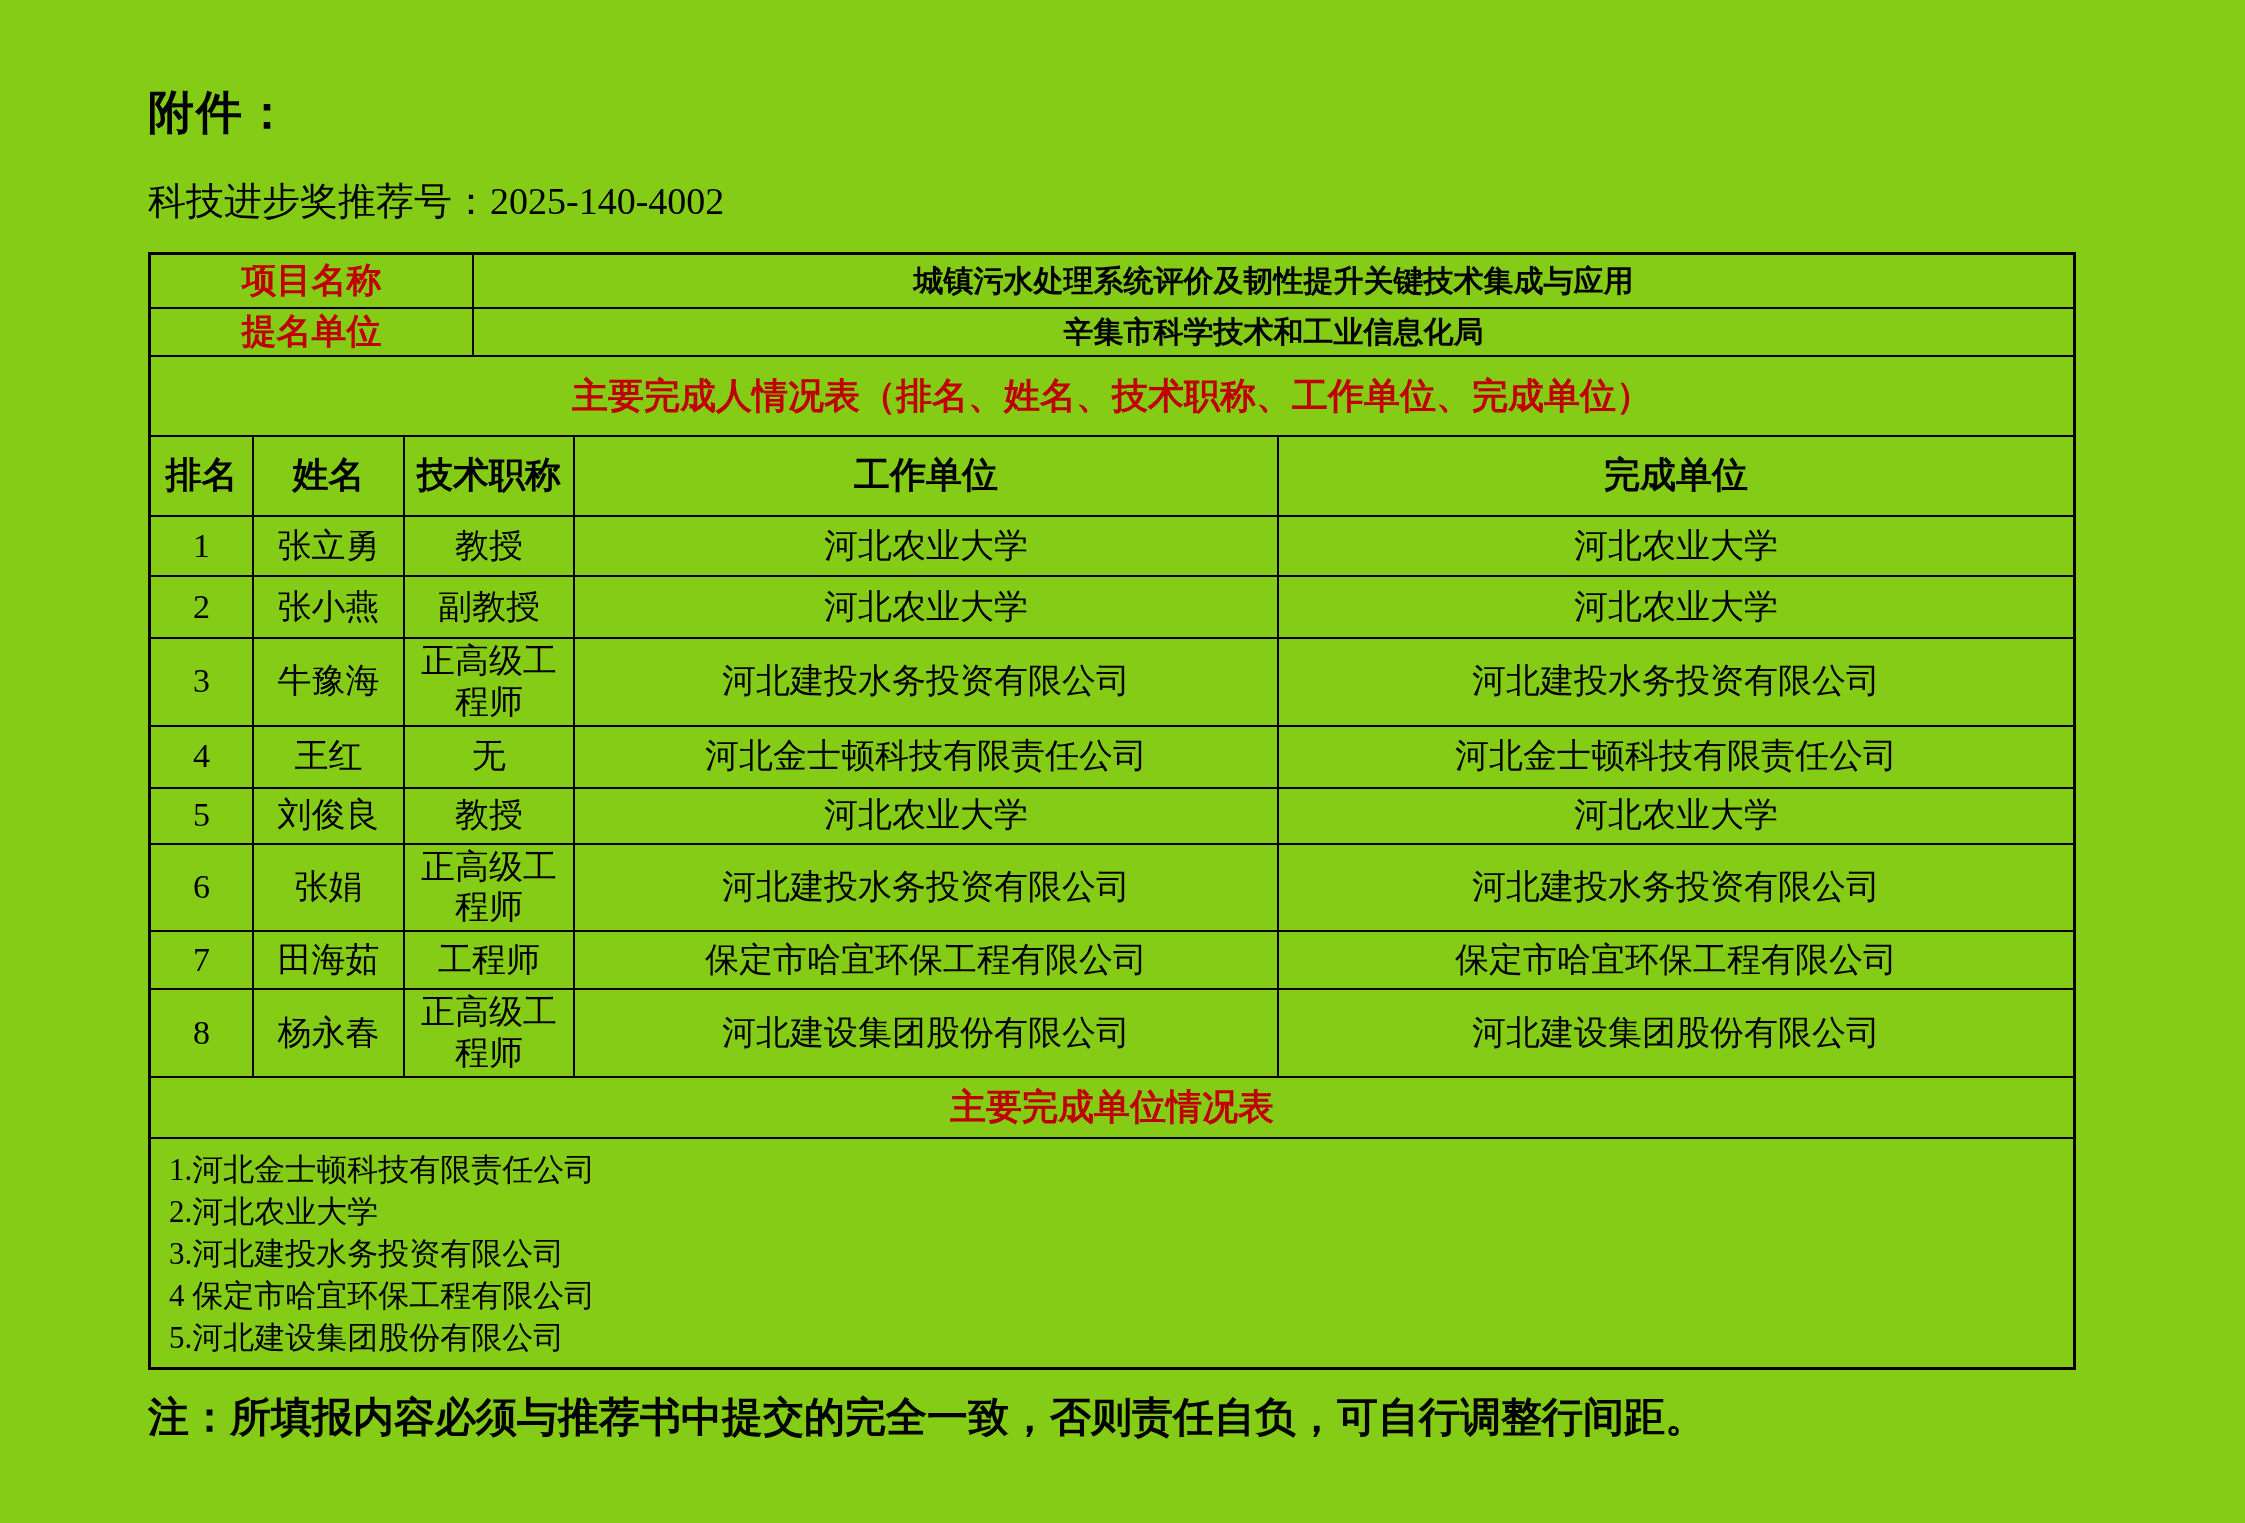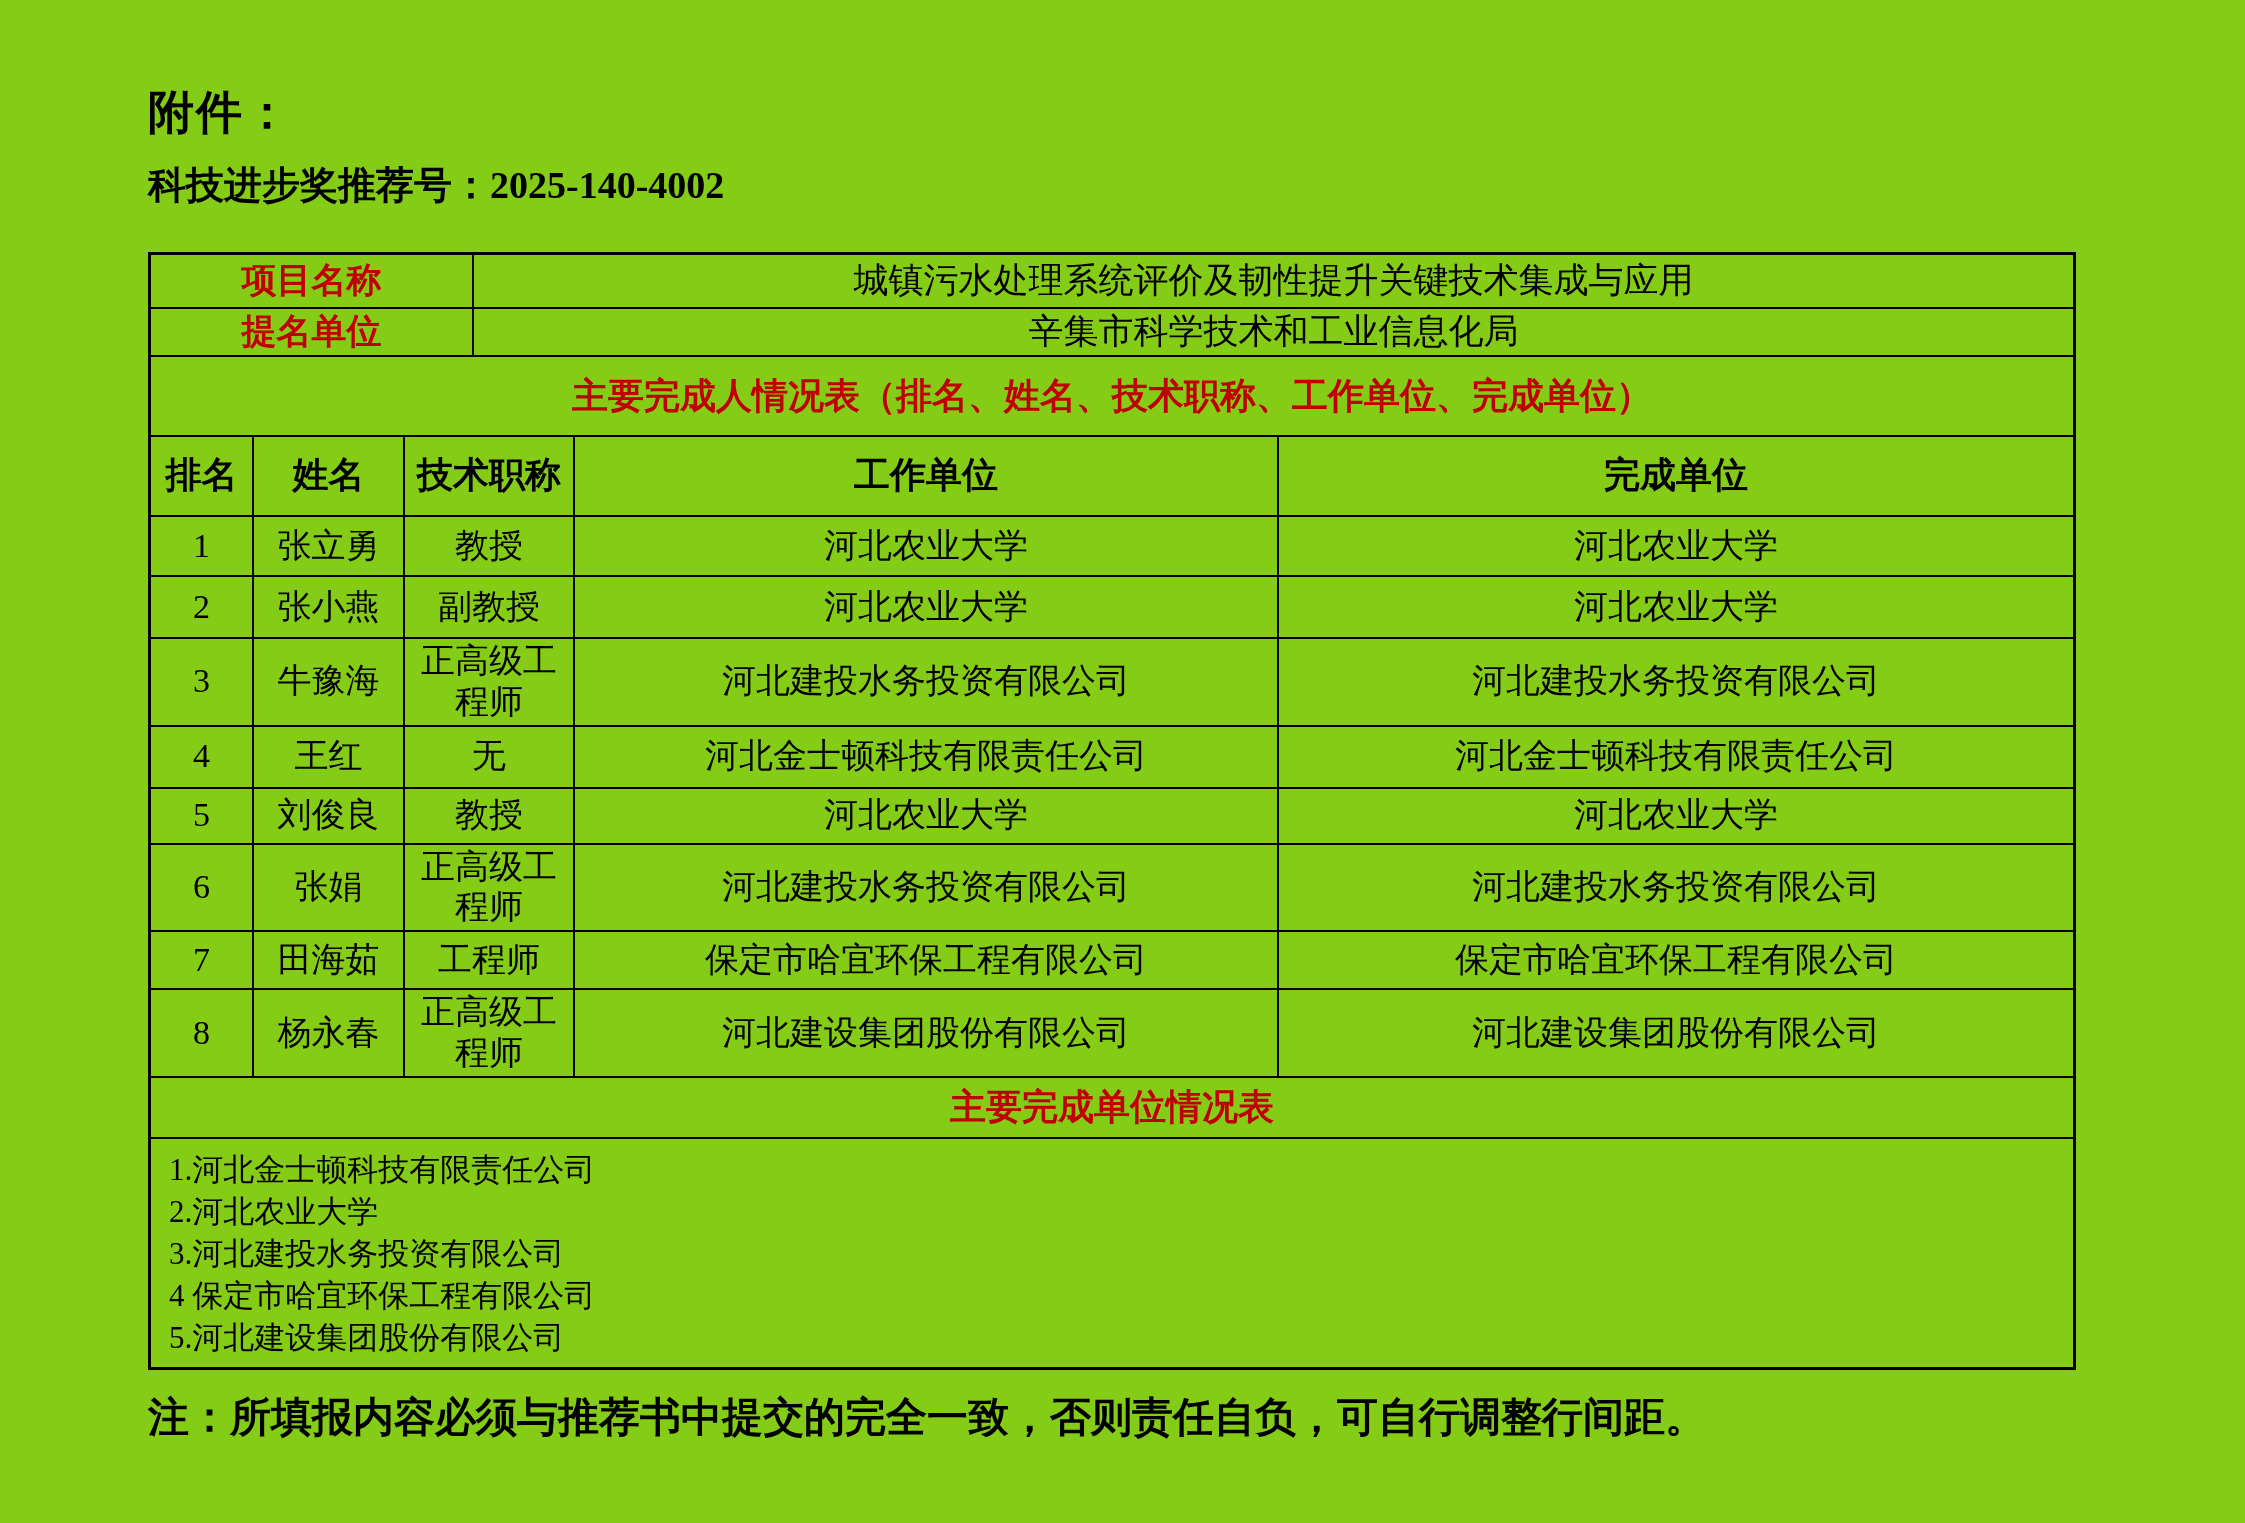--- a/index.html
+++ b/index.html
@@ -9,43 +9,43 @@
     height: 1523px;
     background: #84cc16;
     font-family: "Liberation Serif", "DejaVu Serif", serif;
     color: #000000;
   }
   .attachment {
     position: absolute; left: 148px; top: 82px;
     font-size: 46px; font-weight: bold; letter-spacing: 2px;
   }
   .rec-line {
-    position: absolute; left: 148px; top: 160px;
-    font-size: 38px; font-weight: bold;
+    position: absolute; left: 148px; top: 176px;
+    font-size: 38px; font-weight: normal;
   }
   .rec-line .rec-number { font-family: "Liberation Serif", "DejaVu Serif", serif; }
   .doc-table {
     position: absolute; left: 148px; top: 252px;
     width: 1928px;
     border: 3px solid #000000;
     box-sizing: border-box;
   }
   table { border-collapse: collapse; width: 100%; table-layout: fixed; }
   td {
     border-right: 2px solid #000000;
     border-bottom: 2px solid #000000;
     text-align: center; vertical-align: middle;
     padding: 2px 6px; box-sizing: border-box;
     font-size: 34px; line-height: 1.2;
     overflow: hidden;
   }
   td:last-child { border-right: none; }
   .red { color: #c00000; }
   .info-label { font-weight: bold; font-size: 35px; }
-  .info-value { font-weight: normal; font-size: 35px; }
+  .info-value { font-weight: bold; font-size: 30px; }
   tr.info-row-1 td { height: 53px; }
   tr.info-row-2 td { height: 46px; }
   .section-title {
     height: 80px;
     display: flex; align-items: center; justify-content: center;
     font-size: 36px; font-weight: bold;
     border-bottom: 2px solid #000000;
     box-sizing: border-box;
   }
   .section-title.units { height: 61px; }

